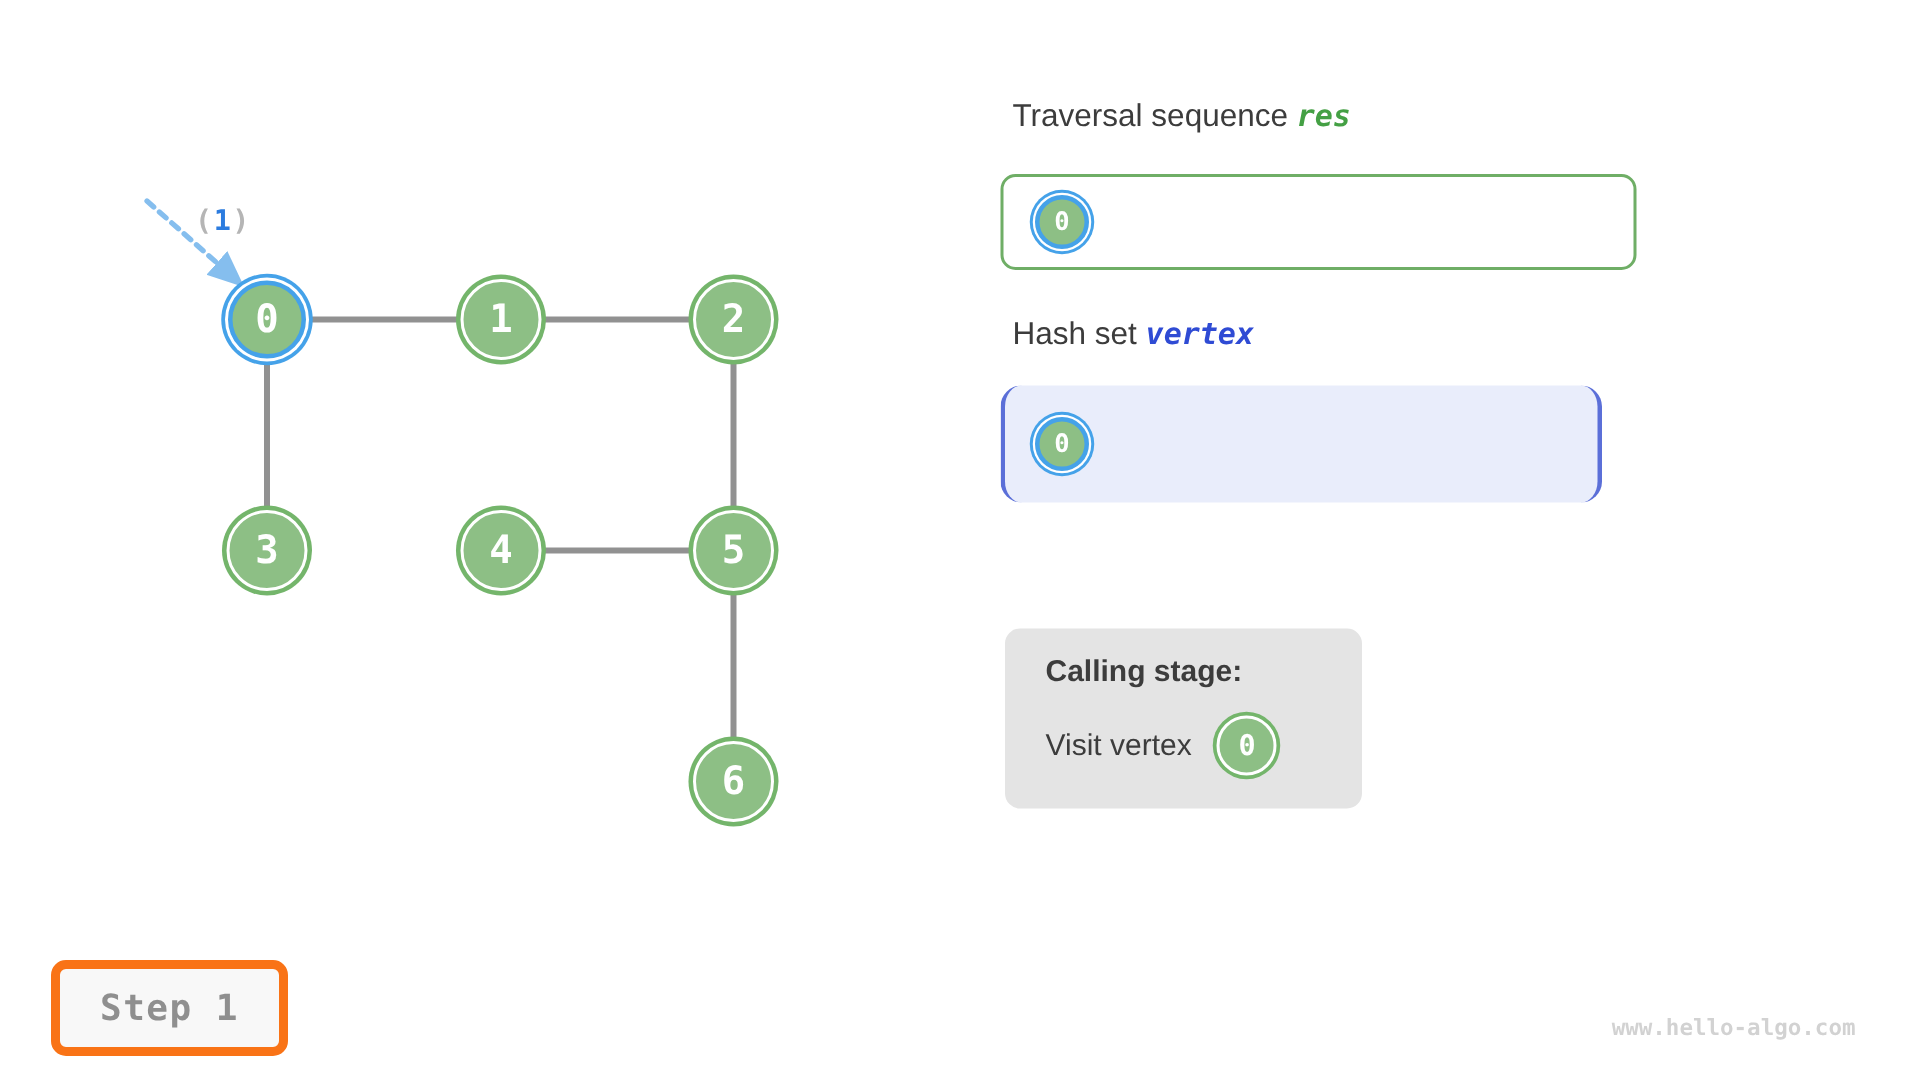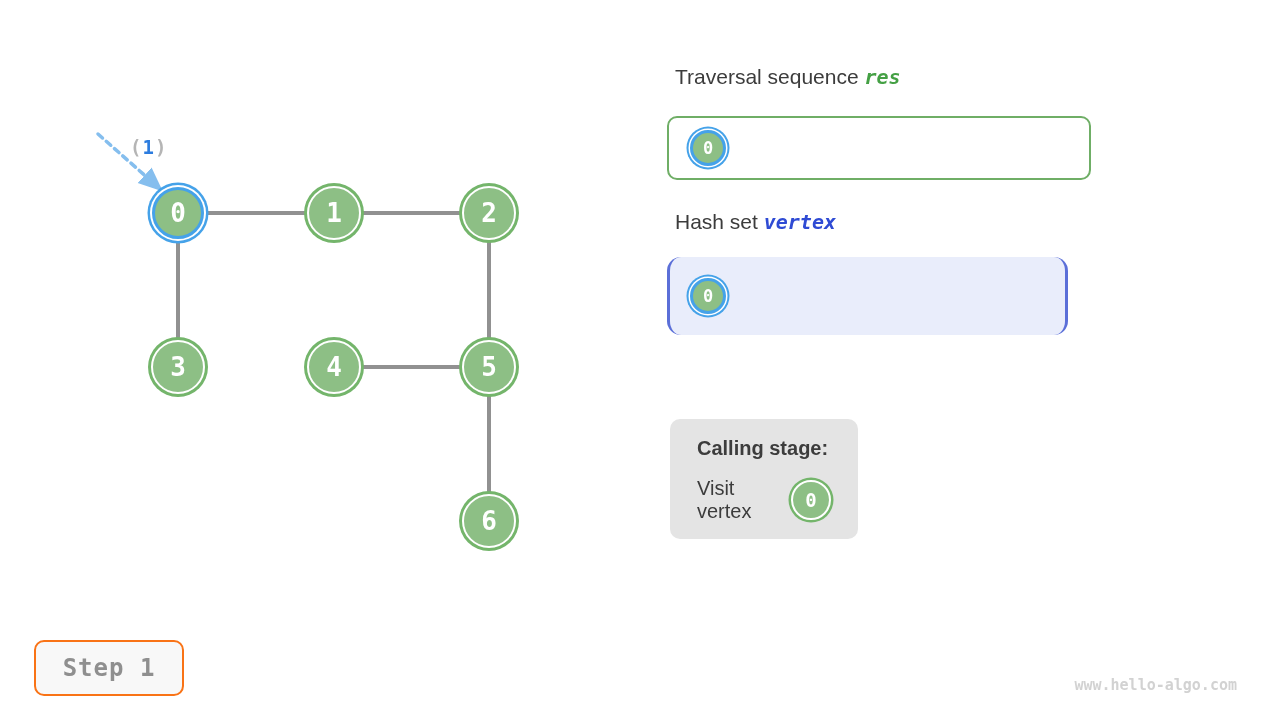--- a/index.html
+++ b/index.html
@@ -59,39 +59,39 @@
   .gnode-sm{
     width:30px;height:30px;border-radius:50%;flex:0 0 auto;
     background:var(--node-fill,#8dbf85);
     border:3px solid var(--highlight-blue,#45a2e9);
     box-shadow:0 0 0 1.5px #ffffff,0 0 0 3.5px var(--highlight-blue,#45a2e9);
     color:#fff;font-family:"DejaVu Sans Mono",monospace;font-weight:bold;font-size:17px;
     display:flex;align-items:center;justify-content:center;margin-left:3px;
   }
 
   .calling-box{
-    position:absolute;left:670px;top:419px;width:188px;height:120px;box-sizing:border-box;
+    position:absolute;left:670px;top:419px;width:238px;height:120px;box-sizing:border-box;
     background:var(--calling-bg,#e4e4e4);border-radius:10px;padding:18px 27px;
   }
   .calling-title{font-size:20px;font-weight:bold;color:var(--text-dark,#3c3c3c);}
-  .calling-line{margin-top:17px;display:flex;align-items:center;}
+  .calling-line{margin-top:17px;display:flex;align-items:center;gap:15px;}
   .calling-action{font-size:20px;color:var(--text-dark,#3c3c3c);}
   .gnode-call{
     width:36px;height:36px;border-radius:50%;flex:0 0 auto;
     background:var(--node-fill,#8dbf85);
     border:2px solid #ffffff;
     box-shadow:0 0 0 2.5px var(--node-border,#74b56b);
     color:#fff;font-family:"DejaVu Sans Mono",monospace;font-weight:bold;font-size:19px;
     display:flex;align-items:center;justify-content:center;margin-left:2px;
   }
 
   
   .step-box{
     position:absolute;left:34px;top:640px;width:146px;height:52px;
-    background:#f8f8f8;border:2px solid #f97316;border-radius:10px;
+    background:#f8f8f8;border:6px solid #f97316;border-radius:10px;
     display:flex;align-items:center;justify-content:center;
     font-family:"DejaVu Sans Mono",monospace;font-weight:bold;font-size:24px;
     color:var(--step-text,#8f8f8f);letter-spacing:1px;
   }
   .watermark{
     position:absolute;right:43px;top:676px;
     font-family:"DejaVu Sans Mono",monospace;font-size:15px;
     color:var(--watermark,#d2d2d2);
     font-weight:bold;
   }

